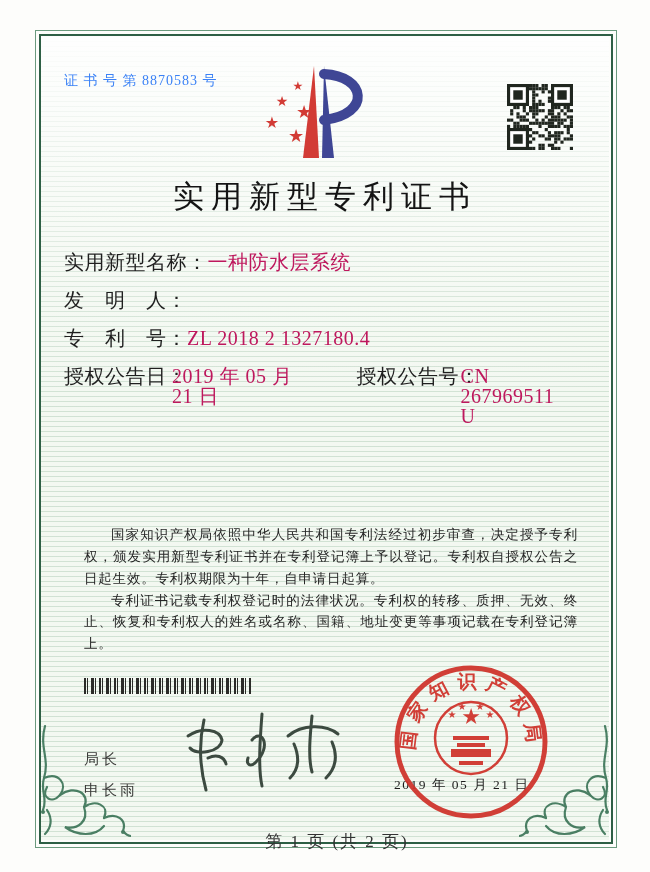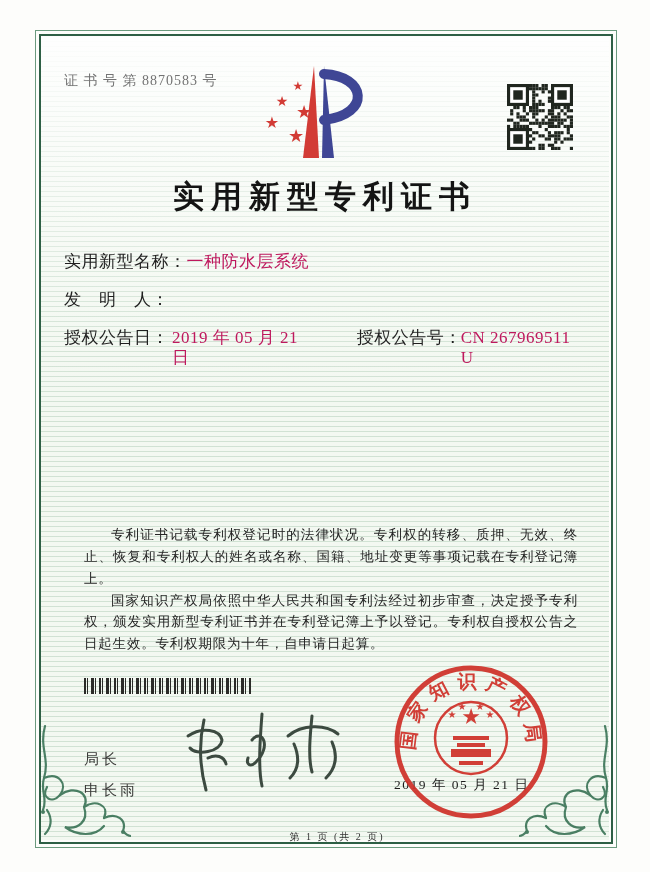--- a/index.html
+++ b/index.html
@@ -13,27 +13,27 @@
   .frame-inner{position:absolute;left:3px;top:3px;right:3px;bottom:3px;border:2px solid #2e5f45;}
   
   .panel-bg{
     position:absolute;left:41px;top:36px;width:568px;height:804px;
     background:
       linear-gradient(180deg, rgba(255,255,255,.95) 0px, rgba(255,255,255,.55) 120px, rgba(255,255,255,.12) 280px, rgba(255,255,255,0) 380px),
       repeating-linear-gradient(180deg, rgba(139,181,151,.33) 0 1px, rgba(255,255,255,0) 1px 5px),
       #f3f8f1;
   }
   
-  .cert-no{position:absolute;left:64px;top:72px;font-size:14px;letter-spacing:1px;color:#737373;}
+  .cert-no{position:absolute;left:64px;top:72px;font-size:14px;letter-spacing:1px;color:#3b82f6;}
   .logo{position:absolute;left:258px;top:62px;width:122px;height:104px;}
   .qr{position:absolute;left:507px;top:84px;width:66px;height:66px;}
   .title{position:absolute;left:35px;top:176px;width:580px;text-align:center;
-    font-size:31px;font-weight:700;letter-spacing:7px;color:#141414;}
-  
-  .fields{position:absolute;left:64px;top:252px;width:510px;font-size:17px;}
+    font-size:31px;font-weight:400;letter-spacing:7px;color:#141414;}
+  
+  .fields{position:absolute;left:64px;top:252px;width:510px;font-size:20px;}
   .frow{display:flex;line-height:20px;margin-bottom:18px;letter-spacing:.5px;}
   .frow .lab{min-width:108px;white-space:pre;color:#1f1f1f;}
   .frow .val{color:#be185d;}
   .pair2{display:flex;margin-left:46px;}
   .pair2 .lab{min-width:104px;}
   
   .body-text{position:absolute;left:84px;top:524px;width:494px;font-size:13.5px;
     line-height:1.62;letter-spacing:.8px;color:#252525;text-align:justify;}
   .body-text p{margin:0;text-indent:2em;}
   
@@ -44,21 +44,21 @@
       #2b2b28 7px 10px, transparent 10px 11px,
       #2b2b28 11px 12px, transparent 12px 15px);
   }
   
   .signer{position:absolute;left:84px;top:726px;font-family:"Liberation Sans","DejaVu Sans",sans-serif;
     font-size:15px;line-height:31px;letter-spacing:3px;color:#3a3a38;font-weight:500;margin-top:17px;}
   .sig{position:absolute;left:166px;top:706px;width:190px;height:96px;}
   .seal{position:absolute;left:386px;top:658px;width:170px;height:170px;opacity:.92;}
   .seal-date{position:absolute;left:394px;top:776px;font-size:13.5px;letter-spacing:1.5px;color:#1c1c1c;}
   .footer{position:absolute;left:35px;top:830px;width:604px;text-align:center;
-    font-size:10px;letter-spacing:2px;color:#333;}
+    font-size:17px;letter-spacing:2px;color:#333;}
   .ornament{position:absolute;width:94px;height:120px;top:724px;}
   .ornament.left{left:37px;}
   .ornament.right{right:37px;transform:scaleX(-1);}
 </style>
 </head>
 <body>
 
 <div id="page">
 
   <div class="panel-bg"></div>
@@ -272,32 +272,36 @@
 
   <div class="fields">
     <div class="frow">
       <span class="lab">实用新型名称：</span>
       <span class="val">一种防水层系统</span>
     </div>
     <div class="frow">
       <span class="lab">发　明　人：</span>
     </div>
     <div class="frow">
+      <span class="lab">专　利　号：</span>
+      <span class="val">ZL 2018 2 1327180.4</span>
+    </div>
+    <div class="frow">
       <span class="lab">授权公告日：</span>
       <span class="val">2019 年 05 月 21 日</span>
       <span class="pair2">
         <span class="lab">授权公告号：</span>
         <span class="val">CN 267969511 U</span>
       </span>
     </div>
   </div>
 
   <div class="body-text">
+    <p>国家知识产权局依照中华人民共和国专利法经过初步审查，决定授予专利权，颁发实用新型专利证书并在专利登记簿上予以登记。专利权自授权公告之日起生效。专利权期限为十年，自申请日起算。</p>
     <p>专利证书记载专利权登记时的法律状况。专利权的转移、质押、无效、终止、恢复和专利权人的姓名或名称、国籍、地址变更等事项记载在专利登记簿上。</p>
-    <p>国家知识产权局依照中华人民共和国专利法经过初步审查，决定授予专利权，颁发实用新型专利证书并在专利登记簿上予以登记。专利权自授权公告之日起生效。专利权期限为十年，自申请日起算。</p>
   </div>
 
   <div class="barcode"></div>
 
   <div class="signer">
     <div>局长</div>
     <div>申长雨</div>
   </div>
 
   <svg class="sig" viewBox="0 0 190 96">

